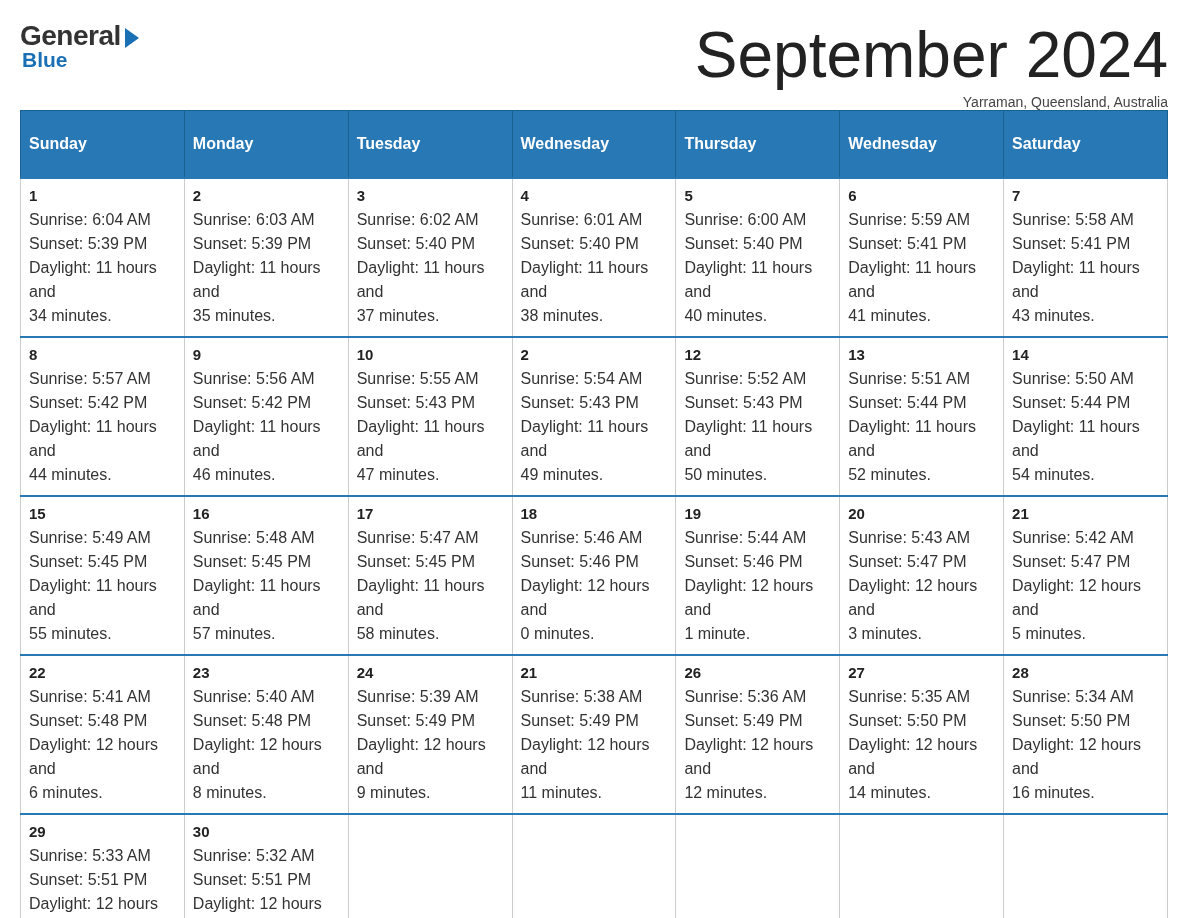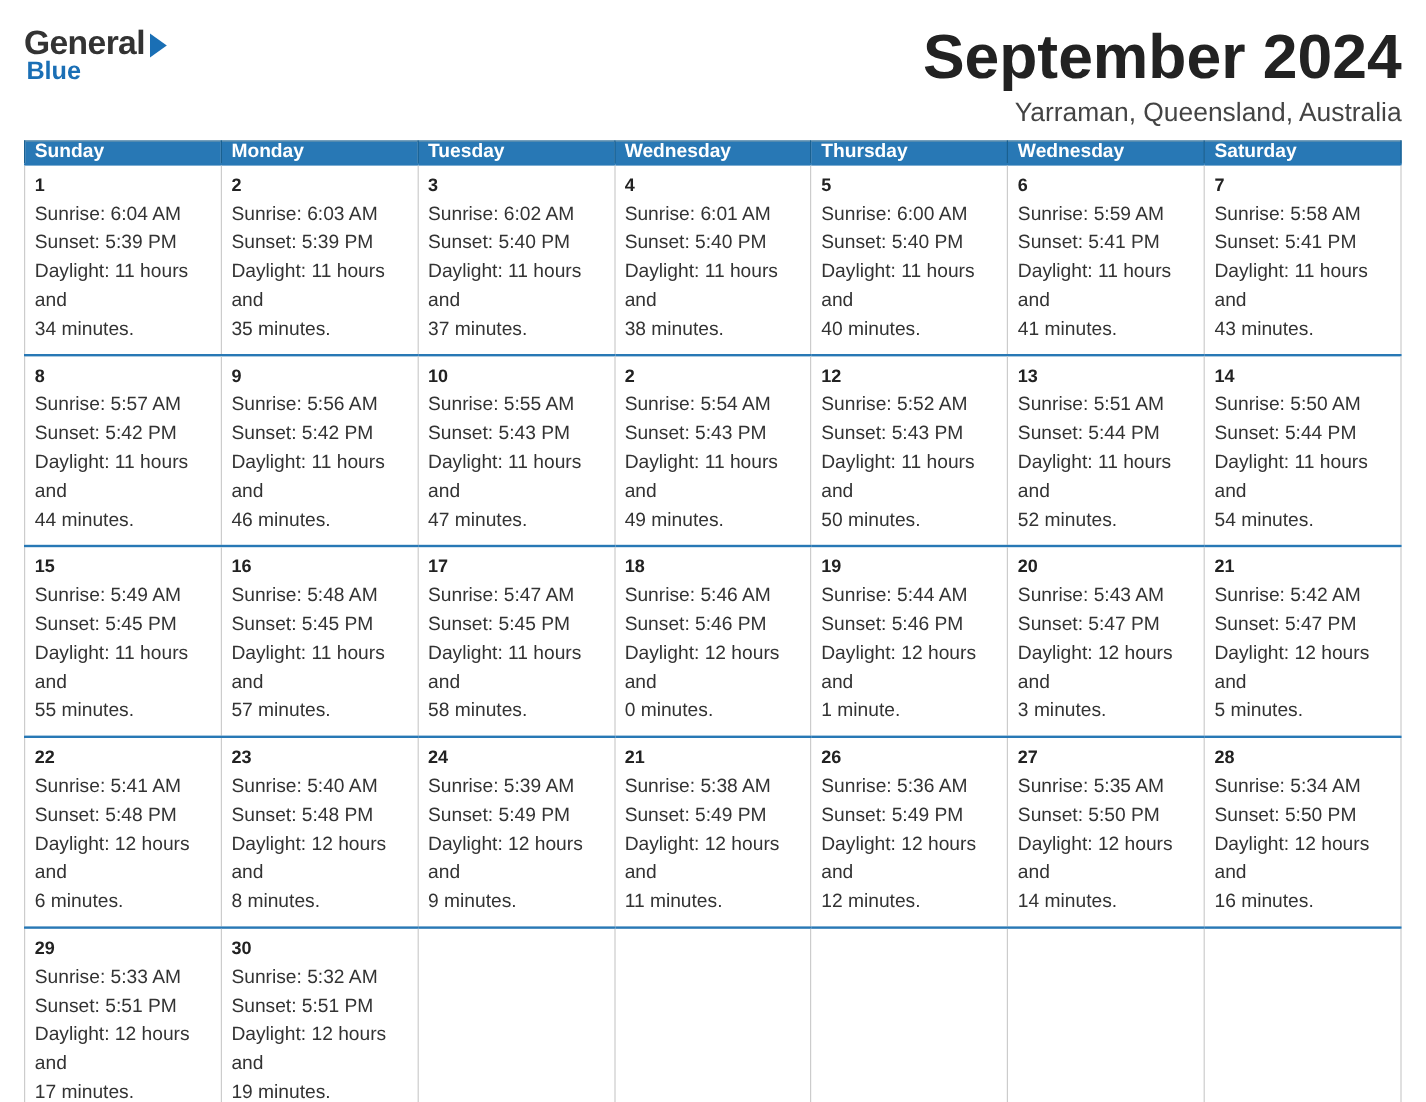--- a/index.html
+++ b/index.html
@@ -7,21 +7,20 @@
       font-family: Arial, sans-serif;
       background: #fff;
       width: 1188px;
       min-height: 918px;
       padding: 20px;
     }
     .header-area {
       display: flex;
       justify-content: space-between;
       align-items: flex-start;
-      margin-bottom: 10px;
     }
     .logo {
       display: flex;
       flex-direction: column;
       align-items: flex-start;
     }
     .logo-top {
       display: flex;
       align-items: center;
     }
@@ -44,41 +43,41 @@
       font-size: 21px;
       font-weight: bold;
       color: #1a6fb5;
       margin-top: -4px;
       padding-left: 2px;
     }
     .title-area {
       text-align: right;
     }
     .month-title {
-      font-size: 52px;
-      font-weight: bold;
+      font-size: 64px;
+      font-weight: normal;
       color: #222;
       line-height: 1.1;
     }
     .location-title {
-      font-size: 22px;
+      font-size: 14px;
       color: #444;
       margin-top: 4px;
     }
     .calendar-table {
       width: 100%;
       border-collapse: collapse;
       table-layout: fixed;
     }
     .calendar-table th {
       background-color: #2878b5;
       color: #fff;
       font-size: 16px;
       font-weight: bold;
-      padding: 0 8px;
+      padding: 24px 8px;
       text-align: left;
       border: 1px solid #1a6090;
     }
     .calendar-table td {
       vertical-align: top;
       padding: 8px;
       border: 1px solid #ccc;
       font-size: 13px;
       color: #333;
       min-height: 100px;

